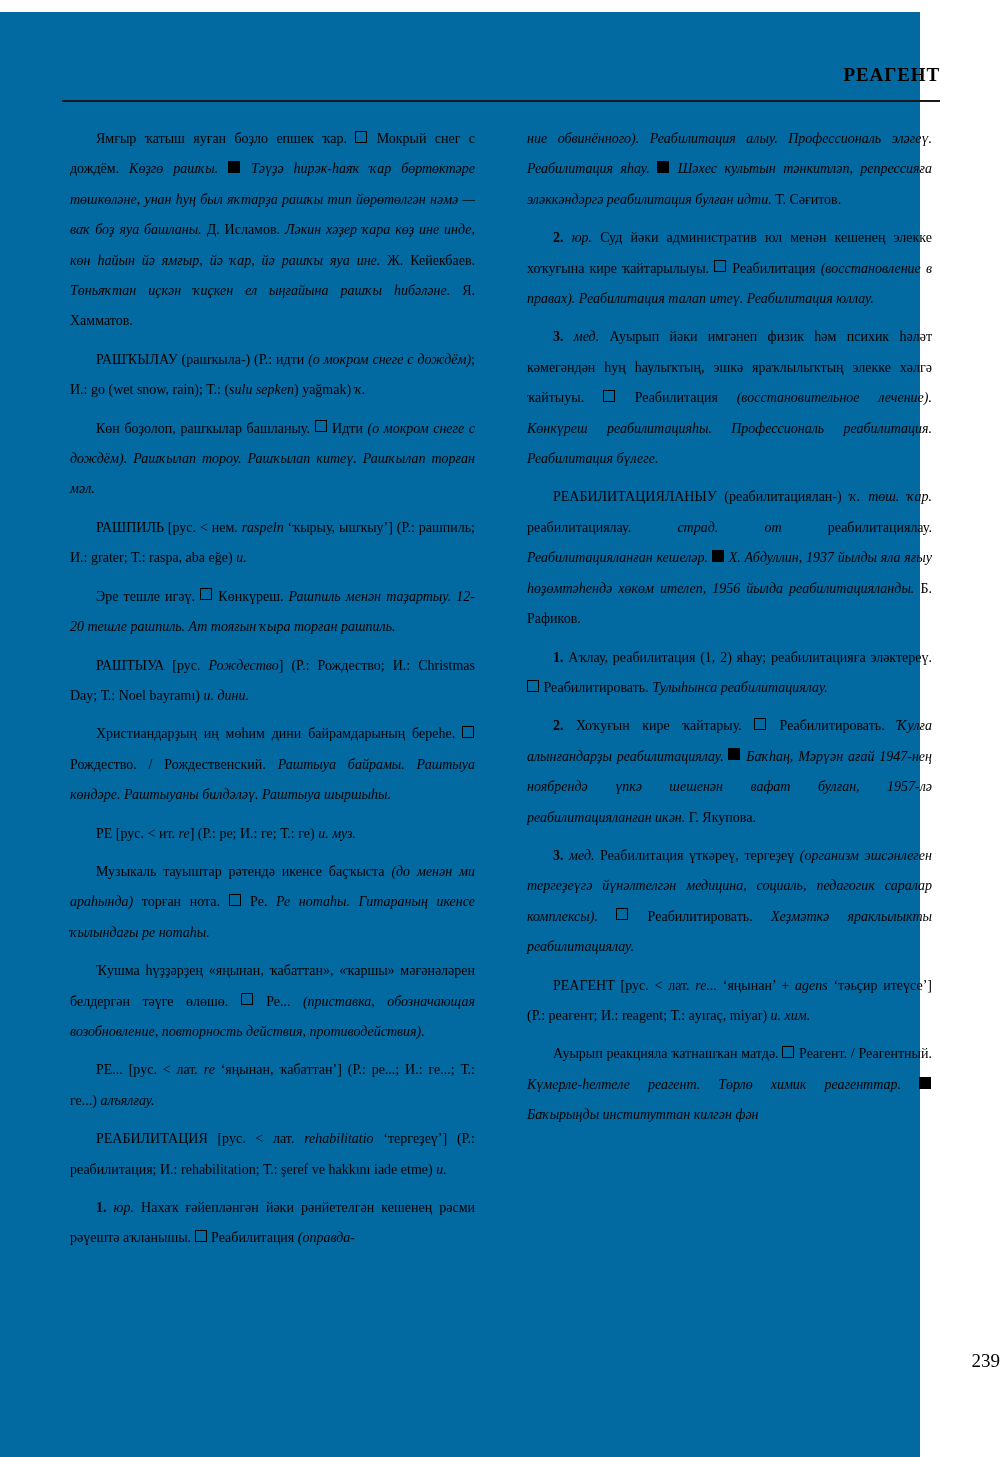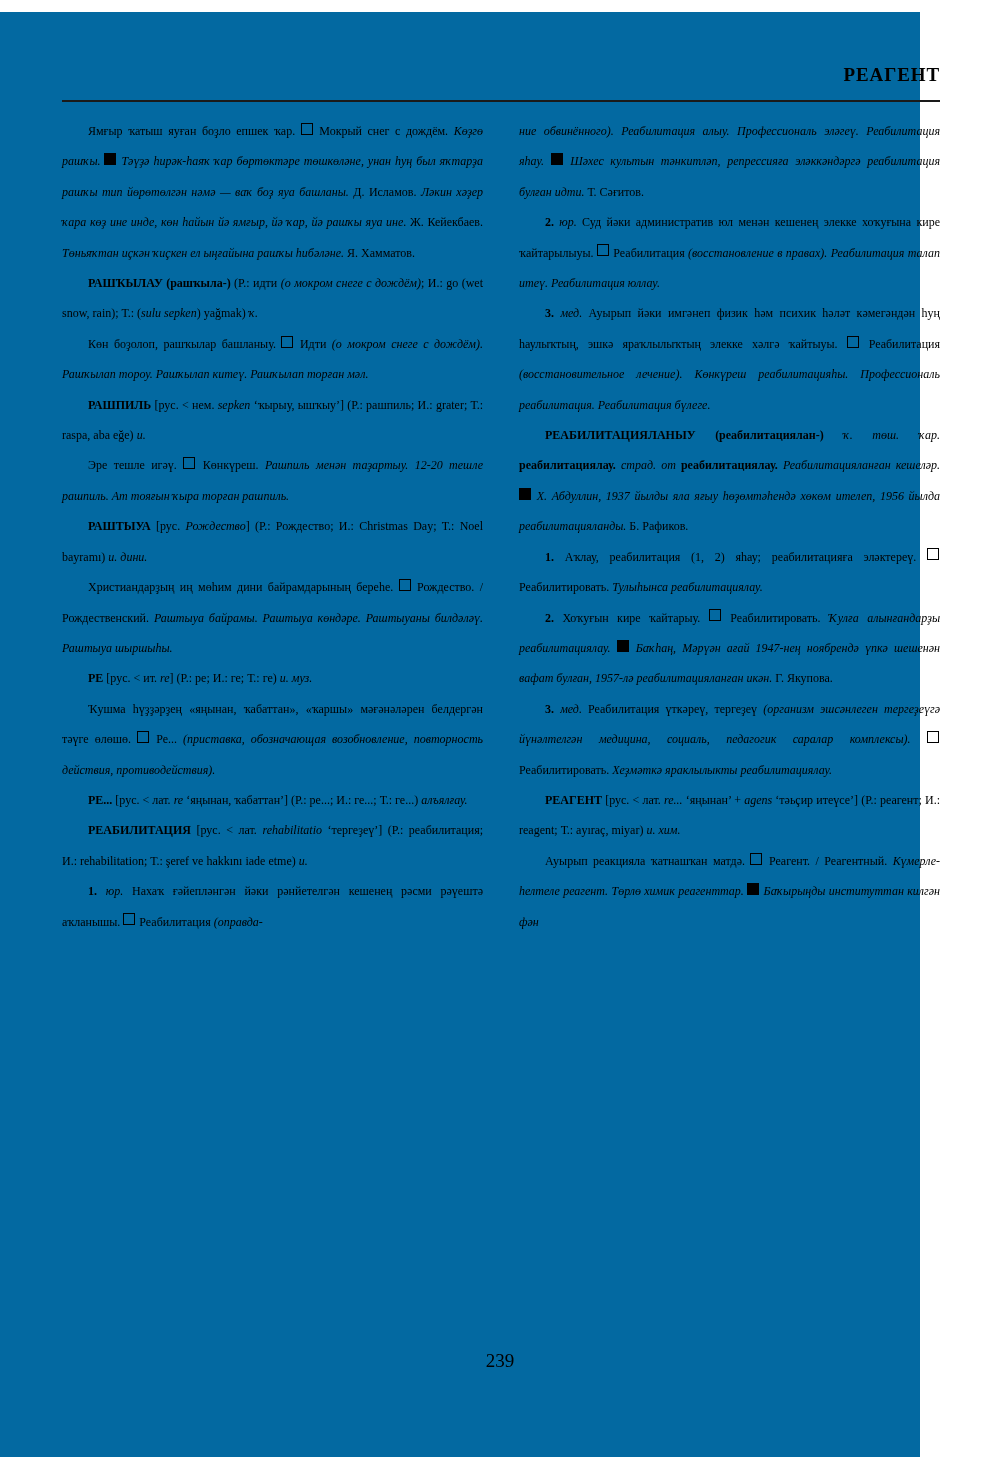--- a/index.html
+++ b/index.html
@@ -52,38 +52,38 @@
     width: 878px;
     display: flex;
     gap: 36px;
   }
   .col {
     width: 421px;
   }
 
   
   p.blk {
-    margin: 0;
-    font-size: 12px;
+    margin: 8px;
+    font-size: 14px;
     line-height: 30.4px;
     text-align: justify;
     text-justify: inter-word;
     -webkit-hyphens: none;
     hyphens: none;
     word-spacing: 0px;
   }
   p.blk.indent {
     text-indent: 26px;
   }
   p.blk.cont {
     text-indent: 0;
   }
 
   
-  .hw        { font-weight: bold; }          
+  .hw        { font-weight: normal; }          
   .it        { font-style: italic; }
   .rom       { font-style: normal; }
   .num       { font-weight: bold; }                              
 
   
   .mk-open, .mk-fill {
     display: inline-block;
     width: 12px;
     height: 12px;
     vertical-align: 0.02em;
@@ -92,43 +92,44 @@
   }
   .mk-open { border: 1.6px solid #000; background: transparent; }
   .mk-fill { background: #000; border: 1.6px solid #000; }
 
   
   .folio {
     position: absolute;
     left: 0;
     top: 1338px;
     width: 1000px;
-    text-align: center;
+    text-align: right;
     font-size: 19px;
   }
 </style>
 </head>
 <body>
 
 <div class="page">
 
   <div class="running-head">РЕАГЕНТ</div>
 
   <div class="head-rule"></div>
 
   <div class="columns">
     <div class="col" id="col-left">
         <p class="blk indent" id="rashky-continued"><span class="rom">Ямғыр ҡатыш яуған боҙло епшек ҡар. </span><span><span class="mk-open"></span> </span><span class="rom">Мокрый снег с дождём. </span><span class="it">Көҙгө рашҡы. </span><span><span class="mk-fill"></span> </span><span class="it">Тәүҙә һирәк-һаяҡ ҡар бөртөктәре төшкөләне, унан һуң был яҡтарҙа рашҡы тип йөрөтөлгән нәмә — ваҡ боҙ яуа башланы. </span><span class="rom">Д. Исламов. </span><span class="it">Ләкин хәҙер ҡара көҙ ине инде, көн һайын йә ямғыр, йә ҡар, йә рашҡы яуа ине. </span><span class="rom">Ж. Кейекбаев. </span><span class="it">Төньяҡтан иҫкән ҡиҫкен ел ыңғайына рашҡы һибәләне. </span><span class="rom">Я. Хамматов.</span></p>
         <p class="blk indent" id="rashkylau"><span class="hw">РАШҠЫЛАУ </span><span class="hw">(рашҡыла-) </span><span class="rom">(Р.: идти </span><span class="it">(о мокром снеге с дождём)</span><span class="rom">; И.: go (wet snow, rain); Т.: (</span><span class="it">sulu sepken</span><span class="rom">) yağmak) </span><span class="it">ҡ.</span></p>
         <p class="blk indent" id="rashkylau-body"><span class="rom">Көн боҙолоп, рашҡылар башланыу. </span><span><span class="mk-open"></span> </span><span class="rom">Идти </span><span class="it">(о мокром снеге с дождём). Рашҡылап тороу. Рашҡылап китеү. Рашҡылап торған мәл.</span></p>
-        <p class="blk indent" id="rashpil"><span class="hw">РАШПИЛЬ </span><span class="rom">[рус. &lt; нем. </span><span class="it">sepken </span><span class="rom">‘ҡырыу, ышҡыу’] (Р.: рашпиль; И.: grater; Т.: raspa, aba eğe) </span><span class="it">и.</span></p>
+        <p class="blk indent" id="rashpil"><span class="hw">РАШПИЛЬ </span><span class="rom">[рус. &lt; нем. </span><span class="it">raspeln </span><span class="rom">‘ҡырыу, ышҡыу’] (Р.: рашпиль; И.: grater; Т.: raspa, aba eğe) </span><span class="it">и.</span></p>
         <p class="blk indent" id="rashpil-body"><span class="rom">Эре тешле игәү. </span><span><span class="mk-open"></span> </span><span class="rom">Көнкүреш. </span><span class="it">Рашпиль менән таҙартыу. 12-20 тешле рашпиль. Ат тояғын ҡыра торған рашпиль.</span></p>
         <p class="blk indent" id="rashtyua"><span class="hw">РАШТЫУА </span><span class="rom">[рус. </span><span class="it">Рождество</span><span class="rom">] (Р.: Рождество; И.: Christmas Day; Т.: Noel bayramı) </span><span class="it">и. дини.</span></p>
         <p class="blk indent" id="rashtyua-body"><span class="rom">Христиандарҙың иң мөһим дини байрамдарының береһе. </span><span><span class="mk-open"></span> </span><span class="rom">Рождество. / Рождественский. </span><span class="it">Раштыуа байрамы. Раштыуа көндәре. Раштыуаны билдәләү. Раштыуа шыршыһы.</span></p>
         <p class="blk indent" id="re"><span class="hw">РЕ </span><span class="rom">[рус. &lt; ит. </span><span class="it">re</span><span class="rom">] (Р.: ре; И.: ге; Т.: ге) </span><span class="it">и. муз.</span></p>
+        <p class="blk indent" id="re-body"><span class="rom">Музыкаль тауыштар рәтендә икенсе баҫҡыста </span><span class="it">(до менән ми араһында) </span><span class="rom">торған нота. </span><span><span class="mk-open"></span> </span><span class="rom">Ре. </span><span class="it">Ре нотаһы. Гитараның икенсе ҡылындағы ре нотаһы.</span></p>
         <p class="blk indent" id="re-prefix-body"><span class="rom">Ҡушма һүҙҙәрҙең «яңынан, ҡабаттан», «ҡаршы» мәғәнәләрен белдергән тәүге өлөшө. </span><span><span class="mk-open"></span> </span><span class="rom">Ре... </span><span class="it">(приставка, обозначающая возобновление, повторность действия, противодействия).</span></p>
         <p class="blk indent" id="re-prefix"><span class="hw">РЕ... </span><span class="rom">[рус. &lt; лат. </span><span class="it">re </span><span class="rom">‘яңынан, ҡабаттан’] (Р.: ре...; И.: ге...; Т.: ге...) </span><span class="it">алъялғау.</span></p>
         <p class="blk indent" id="reabilitaciya"><span class="hw">РЕАБИЛИТАЦИЯ </span><span class="rom">[рус. &lt; лат. </span><span class="it">rehabilitatio </span><span class="rom">‘тергеҙеү’] (Р.: реабилитация; И.: rehabilitation; Т.: şeref ve hakkını iade etme) </span><span class="it">и.</span></p>
         <p class="blk indent" id="reabilitaciya-sense1"><span class="num">1. </span><span class="it">юр. </span><span class="rom">Нахаҡ ғәйепләнгән йәки рәнйетелгән кешенең рәсми рәүештә аҡланышы. </span><span><span class="mk-open"></span> </span><span class="rom">Реабилитация </span><span class="it">(оправда-</span></p>
       </div>
     <div class="col" id="col-right">
         <p class="blk cont" id="reabilitaciya-sense1-cont"><span class="it">ние обвинённого). Реабилитация алыу. Профессиональ эләгеү. Реабилитация яһау. </span><span><span class="mk-fill"></span> </span><span class="it">Шәхес культын тәнкитләп, репрессияға эләккәндәргә реабилитация булған идти. </span><span class="rom">Т. Сәғитов.</span></p>
         <p class="blk indent" id="reabilitaciya-sense2"><span class="num">2. </span><span class="it">юр. </span><span class="rom">Суд йәки административ юл менән кешенең элекке хоҡуғына кире ҡайтарылыуы. </span><span><span class="mk-open"></span> </span><span class="rom">Реабилитация </span><span class="it">(восстановление в правах). Реабилитация талап итеү. Реабилитация юллау.</span></p>
         <p class="blk indent" id="reabilitaciya-sense3"><span class="num">3. </span><span class="it">мед. </span><span class="rom">Ауырып йәки имгәнеп физик һәм психик һәләт кәмегәндән һуң һаулыҡтың, эшкә яраҡлылыҡтың элекке хәлгә ҡайтыуы. </span><span><span class="mk-open"></span> </span><span class="rom">Реабилитация </span><span class="it">(восстановительное лечение). Көнкүреш реабилитацияһы. Профессиональ реабилитация. Реабилитация бүлеге.</span></p>
         <p class="blk indent" id="reabilitatsiyalanyu"><span class="hw">РЕАБИЛИТАЦИЯЛАНЫУ </span><span class="hw">(реабилитациялан-) </span><span class="it">ҡ. төш. ҡар. </span><span class="hw">реабилитациялау. </span><span class="it">страд. от </span><span class="hw">реабилитациялау. </span><span class="it">Реабилитацияланған кешеләр. </span><span><span class="mk-fill"></span> </span><span class="it">Х. Абдуллин, 1937 йылды яла яғыу һөҙөмтәһендә хөкөм ителеп, 1956 йылда реабилитацияланды. </span><span class="rom">Б. Рафиков.</span></p>

